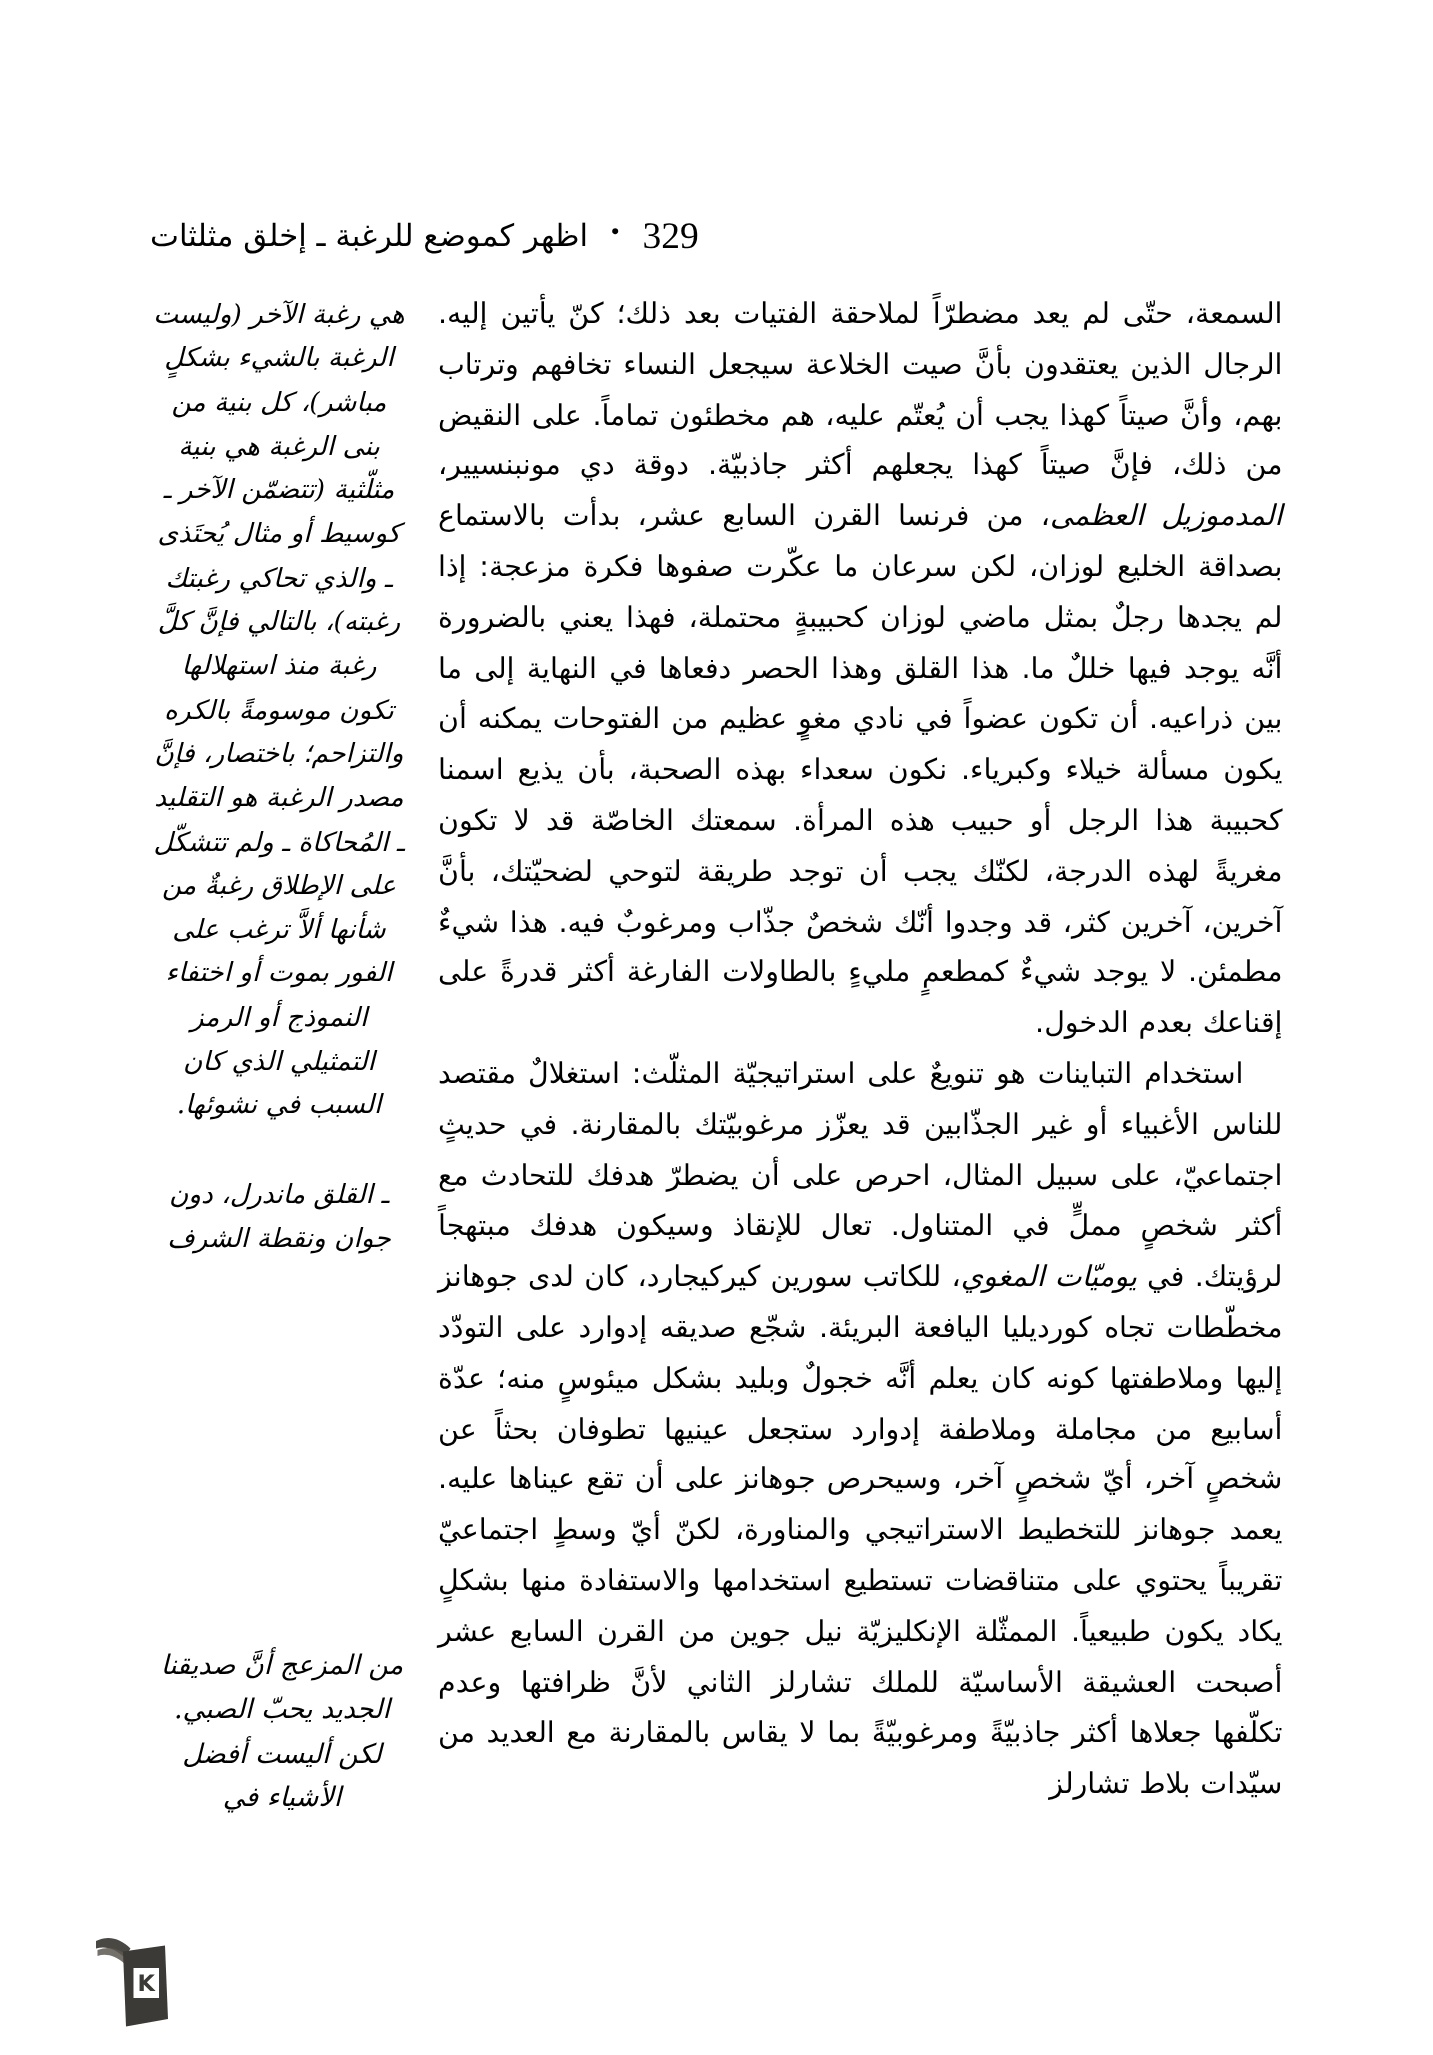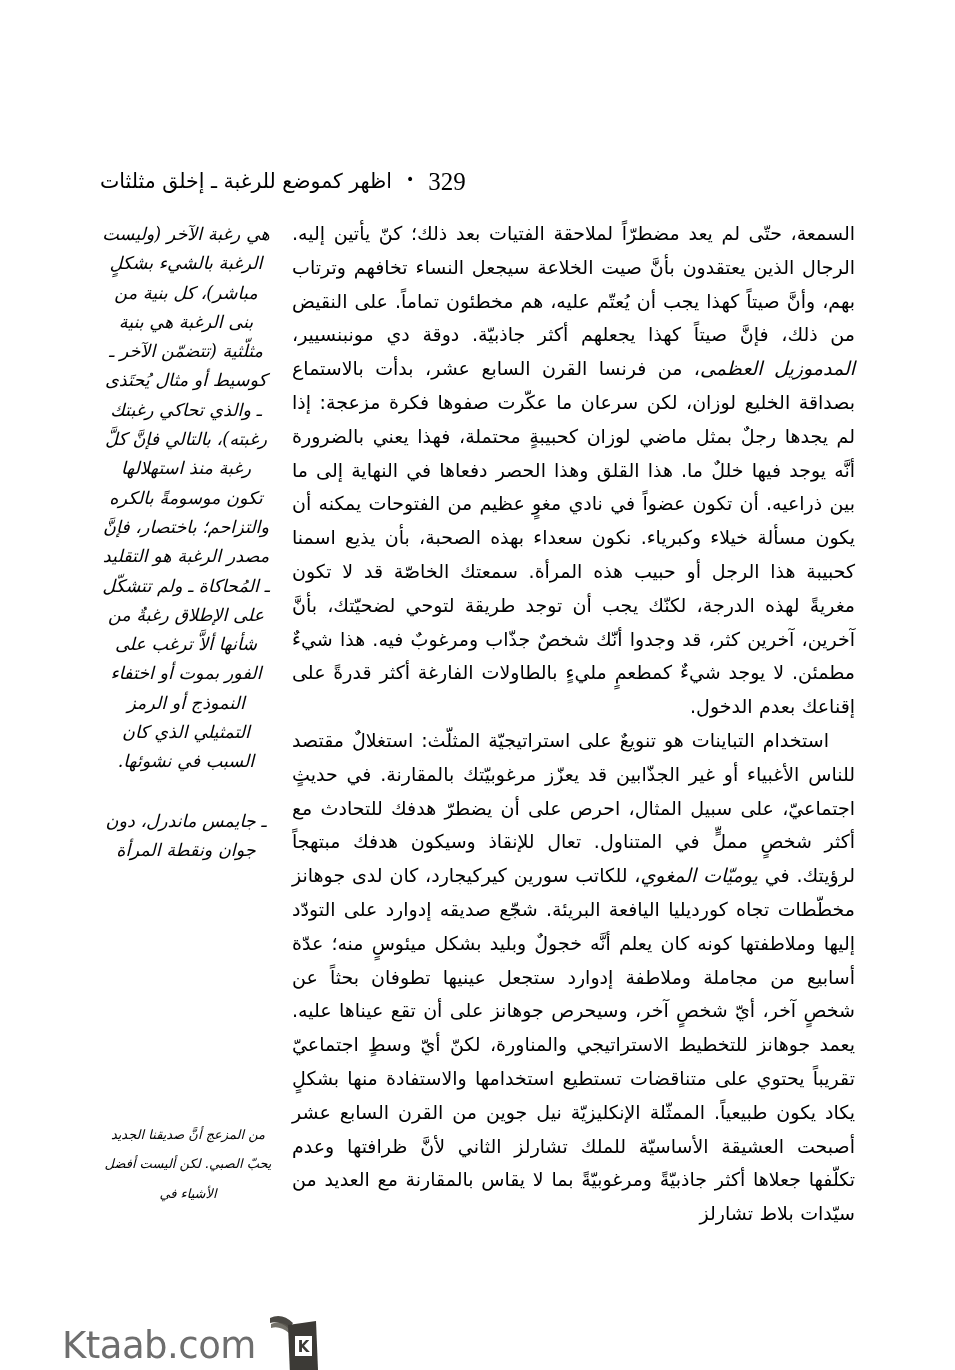--- a/index.html
+++ b/index.html
@@ -12,21 +12,20 @@
     height: 1370px;
     position: relative;
     overflow: hidden;
     font-family: "DejaVu Sans", sans-serif;
     color: #000000;
   }
 
   .page {
     position: absolute;
     inset: 0;
-    margin-top: 24px;
   }
 
   
   .running-head {
     position: absolute;
     left: 100px;
     top: 140px;
     width: 760px;
     height: 34px;
     display: flex;
@@ -107,21 +106,21 @@
   }
   .margin-note-2 {
     position: absolute;
     left: 100px;
     top: 1096px;
     width: 176px;
     direction: rtl;
     text-align: center;
     font-family: "DejaVu Serif", "Liberation Serif", serif;
     font-style: italic;
-    font-size: 13px;
+    font-size: 18px;
     line-height: 29.3px;
     margin: 0;
   }
 
   
   .watermark {
     position: absolute;
     left: 62px;
     top: 1288px;
     display: flex;
@@ -154,31 +153,30 @@
     <span class="rh-folio">329</span>
   </div>
 
   <div class="body-col">
     <p>السمعة، حتّى لم يعد مضطرّاً لملاحقة الفتيات بعد ذلك؛ كنّ يأتين إليه. الرجال الذين يعتقدون بأنَّ صيت الخلاعة سيجعل النساء تخافهم وترتاب بهم، وأنَّ صيتاً كهذا يجب أن يُعتّم عليه، هم مخطئون تماماً. على النقيض من ذلك، فإنَّ صيتاً كهذا يجعلهم أكثر جاذبيّة. دوقة دي مونبنسيير، <span class="ttl">المدموزيل العظمى</span>، من فرنسا القرن السابع عشر، بدأت بالاستماع بصداقة الخليع لوزان، لكن سرعان ما عكّرت صفوها فكرة مزعجة: إذا لم يجدها رجلٌ بمثل ماضي لوزان كحبيبةٍ محتملة، فهذا يعني بالضرورة أنَّه يوجد فيها خللٌ ما. هذا القلق وهذا الحصر دفعاها في النهاية إلى ما بين ذراعيه. أن تكون عضواً في نادي مغوٍ عظيم من الفتوحات يمكنه أن يكون مسألة خيلاء وكبرياء. نكون سعداء بهذه الصحبة، بأن يذيع اسمنا كحبيبة هذا الرجل أو حبيب هذه المرأة. سمعتك الخاصّة قد لا تكون مغريةً لهذه الدرجة، لكنّك يجب أن توجد طريقة لتوحي لضحيّتك، بأنَّ آخرين، آخرين كثر، قد وجدوا أنّك شخصٌ جذّاب ومرغوبٌ فيه. هذا شيءٌ مطمئن. لا يوجد شيءٌ كمطعمٍ مليءٍ بالطاولات الفارغة أكثر قدرةً على إقناعك بعدم الدخول.</p>
     <p>استخدام التباينات هو تنويعٌ على استراتيجيّة المثلّث: استغلالٌ مقتصد للناس الأغبياء أو غير الجذّابين قد يعزّز مرغوبيّتك بالمقارنة. في حديثٍ اجتماعيّ، على سبيل المثال، احرص على أن يضطرّ هدفك للتحادث مع أكثر شخصٍ مملٍّ في المتناول. تعال للإنقاذ وسيكون هدفك مبتهجاً لرؤيتك. في <span class="ttl">يوميّات المغوي</span>، للكاتب سورين كيركيجارد، كان لدى جوهانز مخطّطات تجاه كورديليا اليافعة البريئة. شجّع صديقه إدوارد على التودّد إليها وملاطفتها كونه كان يعلم أنَّه خجولٌ وبليد بشكل ميئوسٍ منه؛ عدّة أسابيع من مجاملة وملاطفة إدوارد ستجعل عينيها تطوفان بحثاً عن شخصٍ آخر، أيّ شخصٍ آخر، وسيحرص جوهانز على أن تقع عيناها عليه. يعمد جوهانز للتخطيط الاستراتيجي والمناورة، لكنّ أيّ وسطٍ اجتماعيّ تقريباً يحتوي على متناقضات تستطيع استخدامها والاستفادة منها بشكلٍ يكاد يكون طبيعياً. الممثّلة الإنكليزيّة نيل جوين من القرن السابع عشر أصبحت العشيقة الأساسيّة للملك تشارلز الثاني لأنَّ ظرافتها وعدم تكلّفها جعلاها أكثر جاذبيّةً ومرغوبيّةً بما لا يقاس بالمقارنة مع العديد من سيّدات بلاط تشارلز</p>
   </div>
 
   <div class="margin-col">
     <p class="margin-note">هي رغبة الآخر (وليست الرغبة بالشيء بشكلٍ مباشر)، كل بنية من بنى الرغبة هي بنية مثلّثية (تتضمّن الآخر ـ كوسيط أو مثال يُحتَذى ـ والذي تحاكي رغبتك رغبته)، بالتالي فإنَّ كلَّ رغبة منذ استهلالها تكون موسومةً بالكره والتزاحم؛ باختصار، فإنَّ مصدر الرغبة هو التقليد ـ المُحاكاة ـ ولم تتشكّل على الإطلاق رغبةٌ من شأنها ألاَّ ترغب على الفور بموت أو اختفاء النموذج أو الرمز التمثيلي الذي كان السبب في نشوئها.</p>
-    <p class="margin-attrib">ـ جايمس ماندرل، دون جوان ونقطة المرأة</p>
+    <p class="margin-attrib">ـ القلق ماندرل، دون جوان ونقطة الشرف</p>
   </div>
 
   <p class="margin-note-2">من المزعج أنَّ صديقنا الجديد يحبّ الصبي. لكن أليست أفضل الأشياء في</p>
 
   <div class="watermark">
     <span class="wm-mark">
       <svg width="54" height="66" viewBox="0 0 54 66" aria-hidden="true">
         <path d="M2 6 C10 2, 18 4, 25 11 L21 17 C15 11, 8 9, 2 11 Z" fill="#4a4843"></path>
         <path d="M3 12 C11 9, 18 11, 24 17 L21 21 C15 16, 9 14, 3 16 Z" fill="#5b584f" opacity="0.85"></path>
         <path d="M20 13 L48 9 L50 58 L22 63 Z" fill="#3c3a36"></path>
         <rect x="27" y="24" width="17" height="20" fill="#ffffff"></rect>
         <text x="35.5" y="39.5" text-anchor="middle" font-family="DejaVu Sans, sans-serif" font-size="15" font-weight="bold" fill="#3c3a36">K</text>
       </svg>
     </span>
-    <span class="wm-text">Ktaab.com</span>
   </div>
 
 </div>
 
 </body></html>

